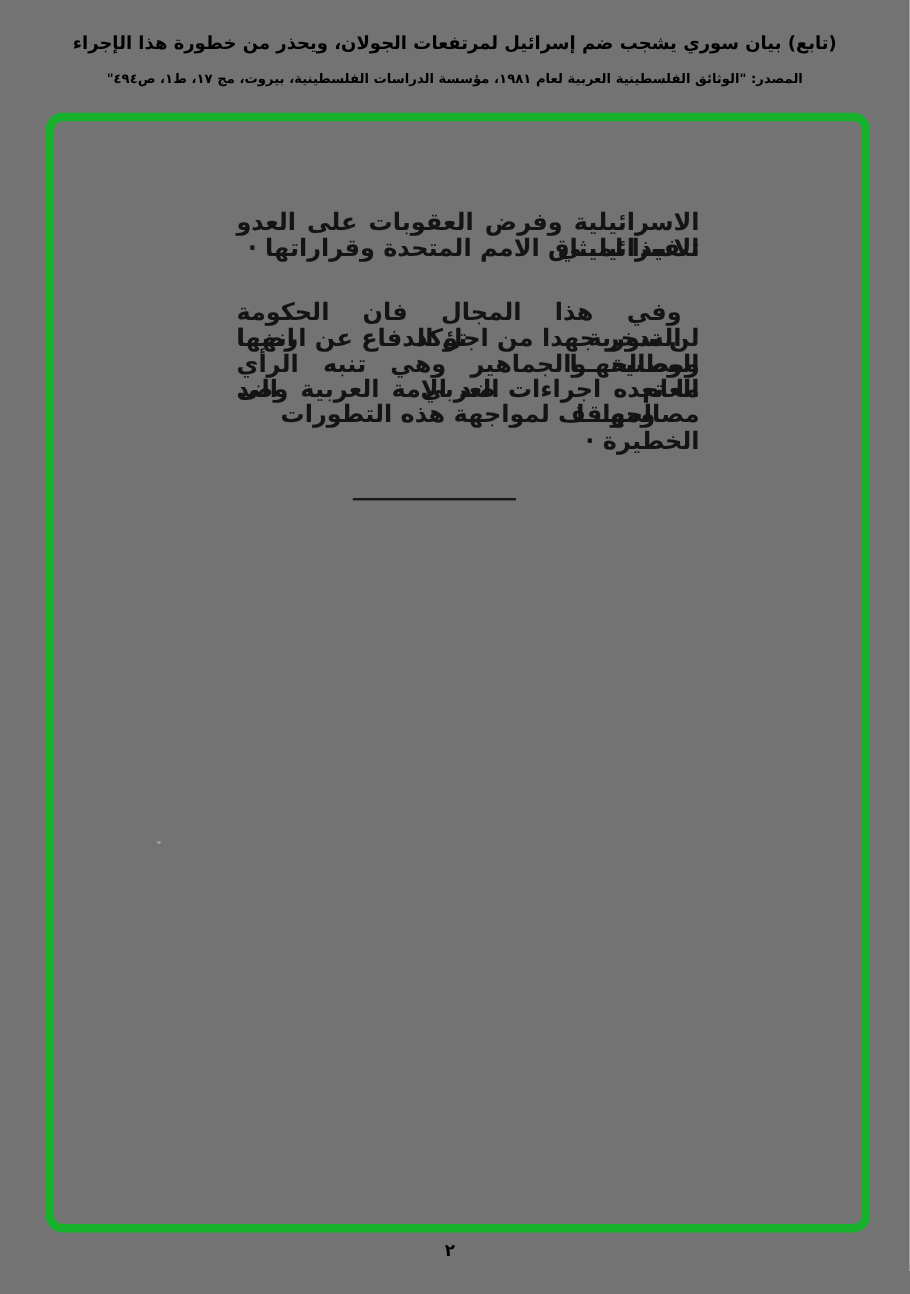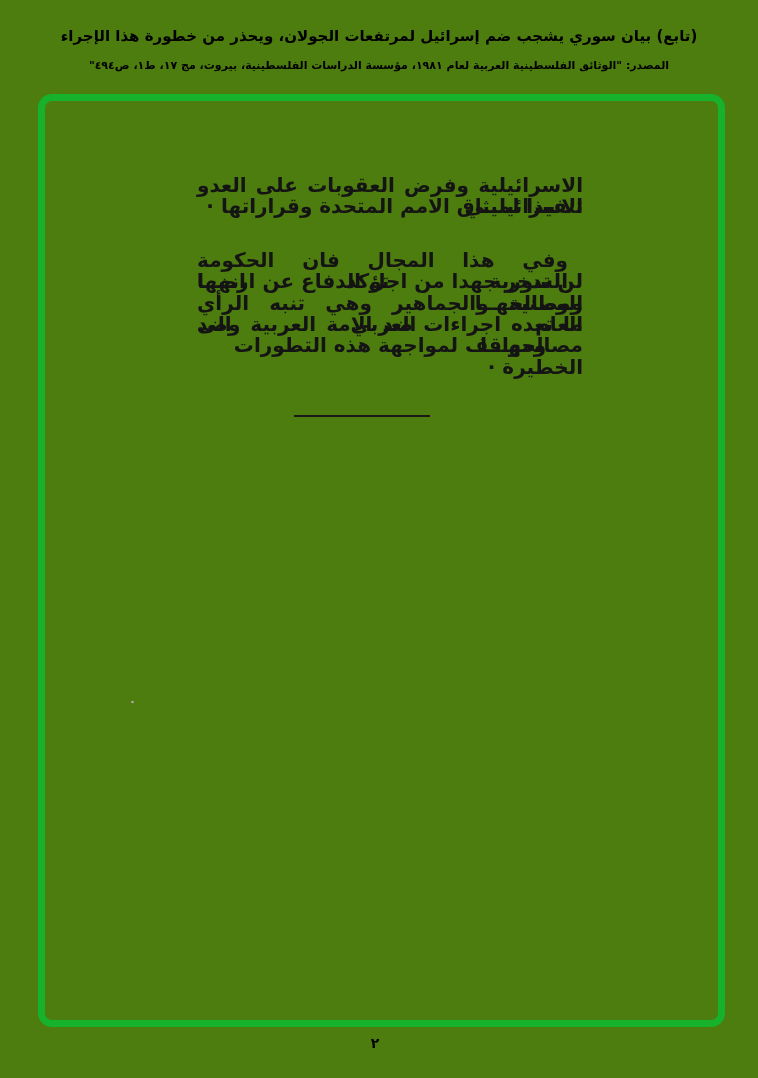--- a/index.html
+++ b/index.html
@@ -11,21 +11,21 @@
     width: 758px;
     height: 1078px;
     position: relative;
     overflow: hidden;
     font-family: "DejaVu Sans", sans-serif;
     color: #111111;
   }
   .page {
     position: absolute;
     inset: 0;
-    background: #4d7c0f;
+    background: #737373;
   }
   
   .header-title {
     position: absolute;
     top: 27px;
     left: 0;
     right: 0;
     text-align: center;
     direction: rtl;
     font-size: 15px;

